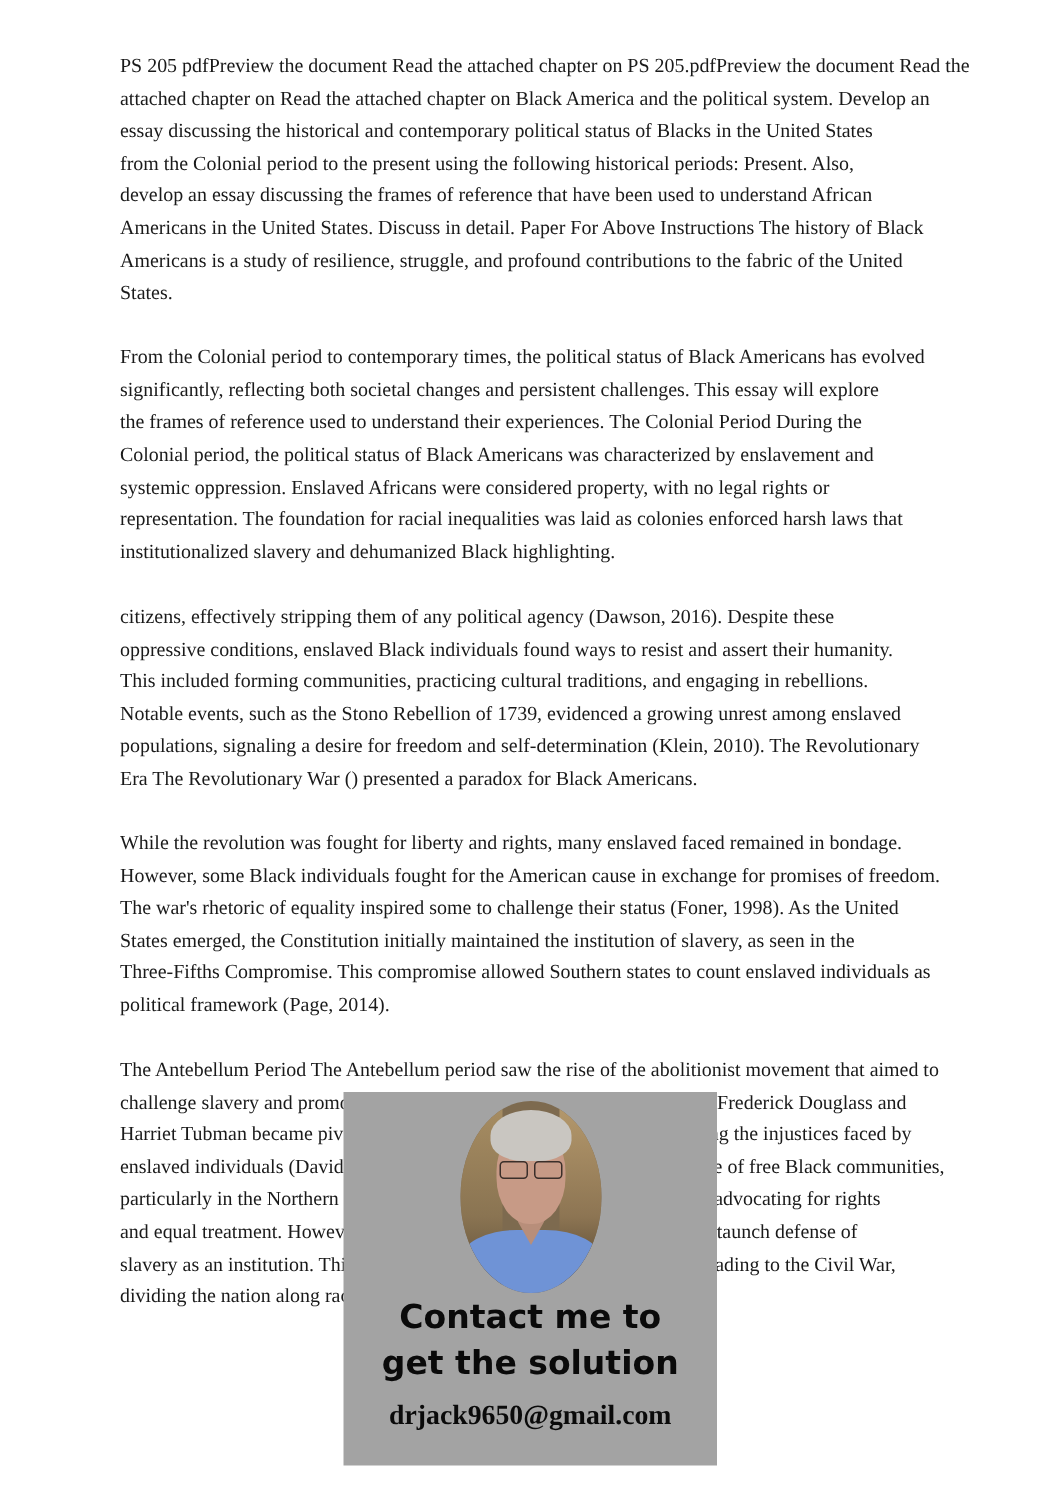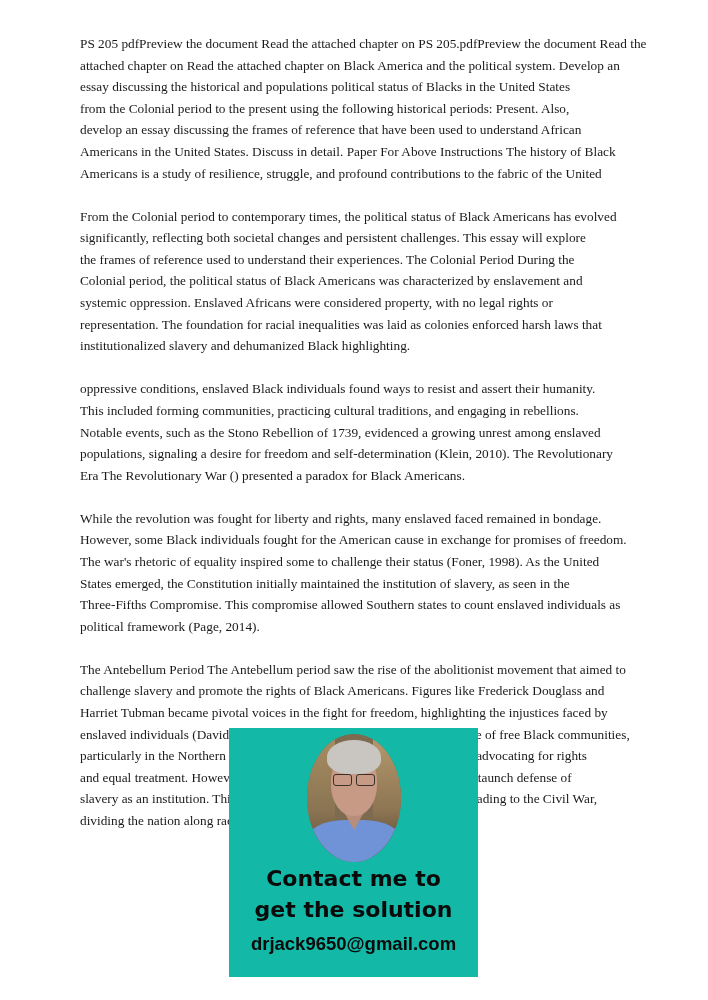--- a/index.html
+++ b/index.html
@@ -30,21 +30,21 @@
     .line {
       display: block;
       white-space: nowrap;
     }
     .promo {
       position: absolute;
       left: 229px;
       top: 728px;
       width: 249px;
       height: 249px;
-      background: #14b8a6;
+      background: #a3a3a3;
       text-align: center;
     }
     .portrait {
       position: absolute;
       left: 78px;
       top: 6px;
       width: 94px;
       height: 128px;
       border-radius: 50%;
       overflow: hidden;
@@ -96,50 +96,52 @@
       font-weight: bold;
       font-size: 22px;
       line-height: 31px;
       color: #0a0a0a;
     }
     .promo-email {
       position: absolute;
       left: 0;
       top: 203px;
       width: 100%;
-      font-family: Liberation Sans, sans-serif;
+      font-family: Liberation Serif, serif;
       font-weight: bold;
       font-size: 18.5px;
       line-height: 26px;
       color: #0a0a0a;
     }
   </style>
 </head>
 <body>
 
 <div class="page">
   <p class="para">
     <span class="line">PS 205 pdfPreview the document Read the attached chapter on PS 205.pdfPreview the document Read the</span>
     <span class="line">attached chapter on Read the attached chapter on Black America and the political system. Develop an</span>
-    <span class="line">essay discussing the historical and populations political status of Blacks in the United States</span>
+    <span class="line">essay discussing the historical and contemporary political status of Blacks in the United States</span>
     <span class="line">from the Colonial period to the present using the following historical periods: Present. Also,</span>
     <span class="line">develop an essay discussing the frames of reference that have been used to understand African</span>
     <span class="line">Americans in the United States. Discuss in detail. Paper For Above Instructions The history of Black</span>
     <span class="line">Americans is a study of resilience, struggle, and profound contributions to the fabric of the United</span>
+    <span class="line">States.</span>
   </p>
   <p class="para">
     <span class="line">From the Colonial period to contemporary times, the political status of Black Americans has evolved</span>
     <span class="line">significantly, reflecting both societal changes and persistent challenges. This essay will explore</span>
     <span class="line">the frames of reference used to understand their experiences. The Colonial Period During the</span>
     <span class="line">Colonial period, the political status of Black Americans was characterized by enslavement and</span>
     <span class="line">systemic oppression. Enslaved Africans were considered property, with no legal rights or</span>
     <span class="line">representation. The foundation for racial inequalities was laid as colonies enforced harsh laws that</span>
     <span class="line">institutionalized slavery and dehumanized Black highlighting.</span>
   </p>
   <p class="para">
+    <span class="line">citizens, effectively stripping them of any political agency (Dawson, 2016). Despite these</span>
     <span class="line">oppressive conditions, enslaved Black individuals found ways to resist and assert their humanity.</span>
     <span class="line">This included forming communities, practicing cultural traditions, and engaging in rebellions.</span>
     <span class="line">Notable events, such as the Stono Rebellion of 1739, evidenced a growing unrest among enslaved</span>
     <span class="line">populations, signaling a desire for freedom and self-determination (Klein, 2010). The Revolutionary</span>
     <span class="line">Era The Revolutionary War () presented a paradox for Black Americans.</span>
   </p>
   <p class="para">
     <span class="line">While the revolution was fought for liberty and rights, many enslaved faced remained in bondage.</span>
     <span class="line">However, some Black individuals fought for the American cause in exchange for promises of freedom.</span>
     <span class="line">The war's rhetoric of equality inspired some to challenge their status (Foner, 1998). As the United</span>

